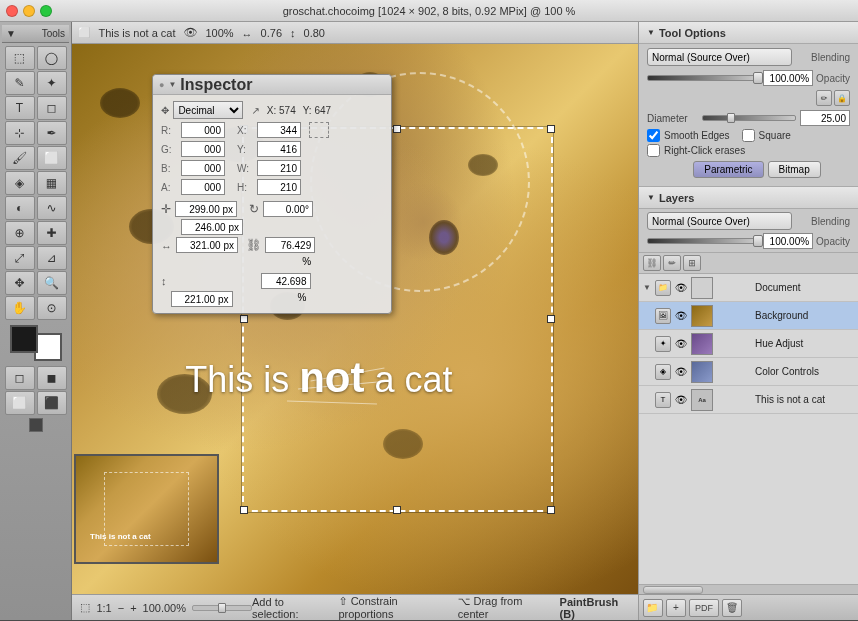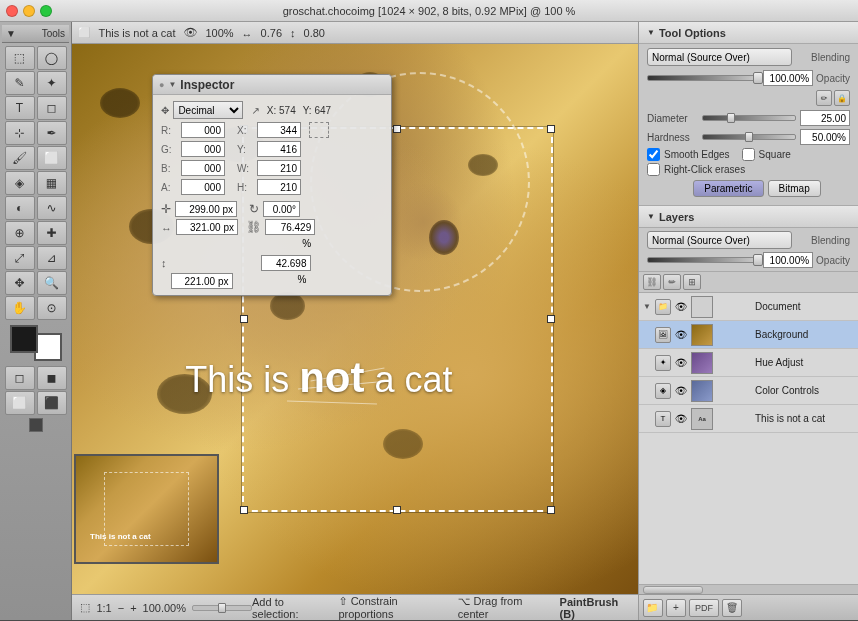--- a/index.html
+++ b/index.html
@@ -345,21 +345,21 @@
           This is <strong>not</strong> a cat
         </div>
 
         <div style="position:absolute;top:5%;left:42%;width:220px;height:220px;border:2px dashed rgba(255,255,255,0.5);border-radius:50%;"></div>
       </div>
 
       <div class="inspector">
         <div class="inspector-header">
           <span style="font-size:9px;color:#888;">●</span>
           <span style="font-size:8px;color:#555;">▼</span>
-          <span style="font-size:12px;font-weight:bold;color:#333;">Inspector</span>
+          <span style="font-size:16px;font-weight:bold;color:#333;">Inspector</span>
         </div>
         <div class="inspector-body">
 
           <div class="insp-row">
             <span style="font-size:10px;color:#555;">✥</span>
             <select style="font-size:10px;height:18px;border:1px solid #888;background:linear-gradient(to bottom,#f0f0f0,#d8d8d8);width:70px;">
               <option>Decimal</option>
             </select>
             <span style="font-size:10px;color:#555;margin-left:4px;">↗</span>
             <span style="font-size:10px;color:#333;margin-left:3px;">X: 574</span>
@@ -404,21 +404,25 @@
                   <div class="insp-value">210</div>
                 </div>
             </div>
           </div>
 
           <div style="margin-top:3px;">
             <div style="display:flex;align-items:center;gap:4px;margin-bottom:2px;">
               <span style="font-size:12px;color:#555;">✛</span>
               <div class="insp-value" style="width:62px;">299.00 px</div>
               <span style="font-size:12px;color:#555;margin-left:8px;">↻</span>
-              <div class="insp-value" style="width:37px;">0.00°</div>
+              <div class="insp-value" style="width:50px;">0.00°</div>
+            </div>
+            <div style="display:flex;align-items:center;gap:4px;margin-bottom:2px;">
+              <span style="width:16px;"></span>
+              <div class="insp-value" style="width:62px;">246.00 px</div>
             </div>
             <div style="display:flex;align-items:center;gap:4px;margin-bottom:2px;">
               <span style="font-size:11px;color:#555;">↔</span>
               <div class="insp-value" style="width:62px;">321.00 px</div>
               <span style="font-size:12px;color:#555;margin-left:4px;">⛓</span>
               <div class="insp-value" style="width:50px;">76.429 %</div>
             </div>
             <div style="display:flex;align-items:center;gap:4px;">
               <span style="font-size:11px;color:#555;">↕</span>
               <div class="insp-value" style="width:62px;margin-top:36px;">221.00 px</div>
@@ -490,27 +494,20 @@
       </div>
 
       <div class="param-row">
         <span class="param-label">Diameter</span>
         <div class="param-slider">
           <div class="param-thumb" style="left:30%;"></div>
         </div>
         <div class="value-box">25.00</div>
       </div>
 
-      <div class="param-row">
-        <span class="param-label">Hardness</span>
-        <div class="param-slider">
-          <div class="param-thumb" style="left:50%;"></div>
-        </div>
-        <div class="value-box">50.00%</div>
-      </div>
 
       <div class="checkbox-row">
         <input type="checkbox" checked="" style="">
         <span>Smooth Edges</span>
         <input type="checkbox" style="margin-left: 8px;">
         <span>Square</span>
       </div>
       <div class="checkbox-row">
         <input type="checkbox" style="">
         <span>Right-Click erases</span>

